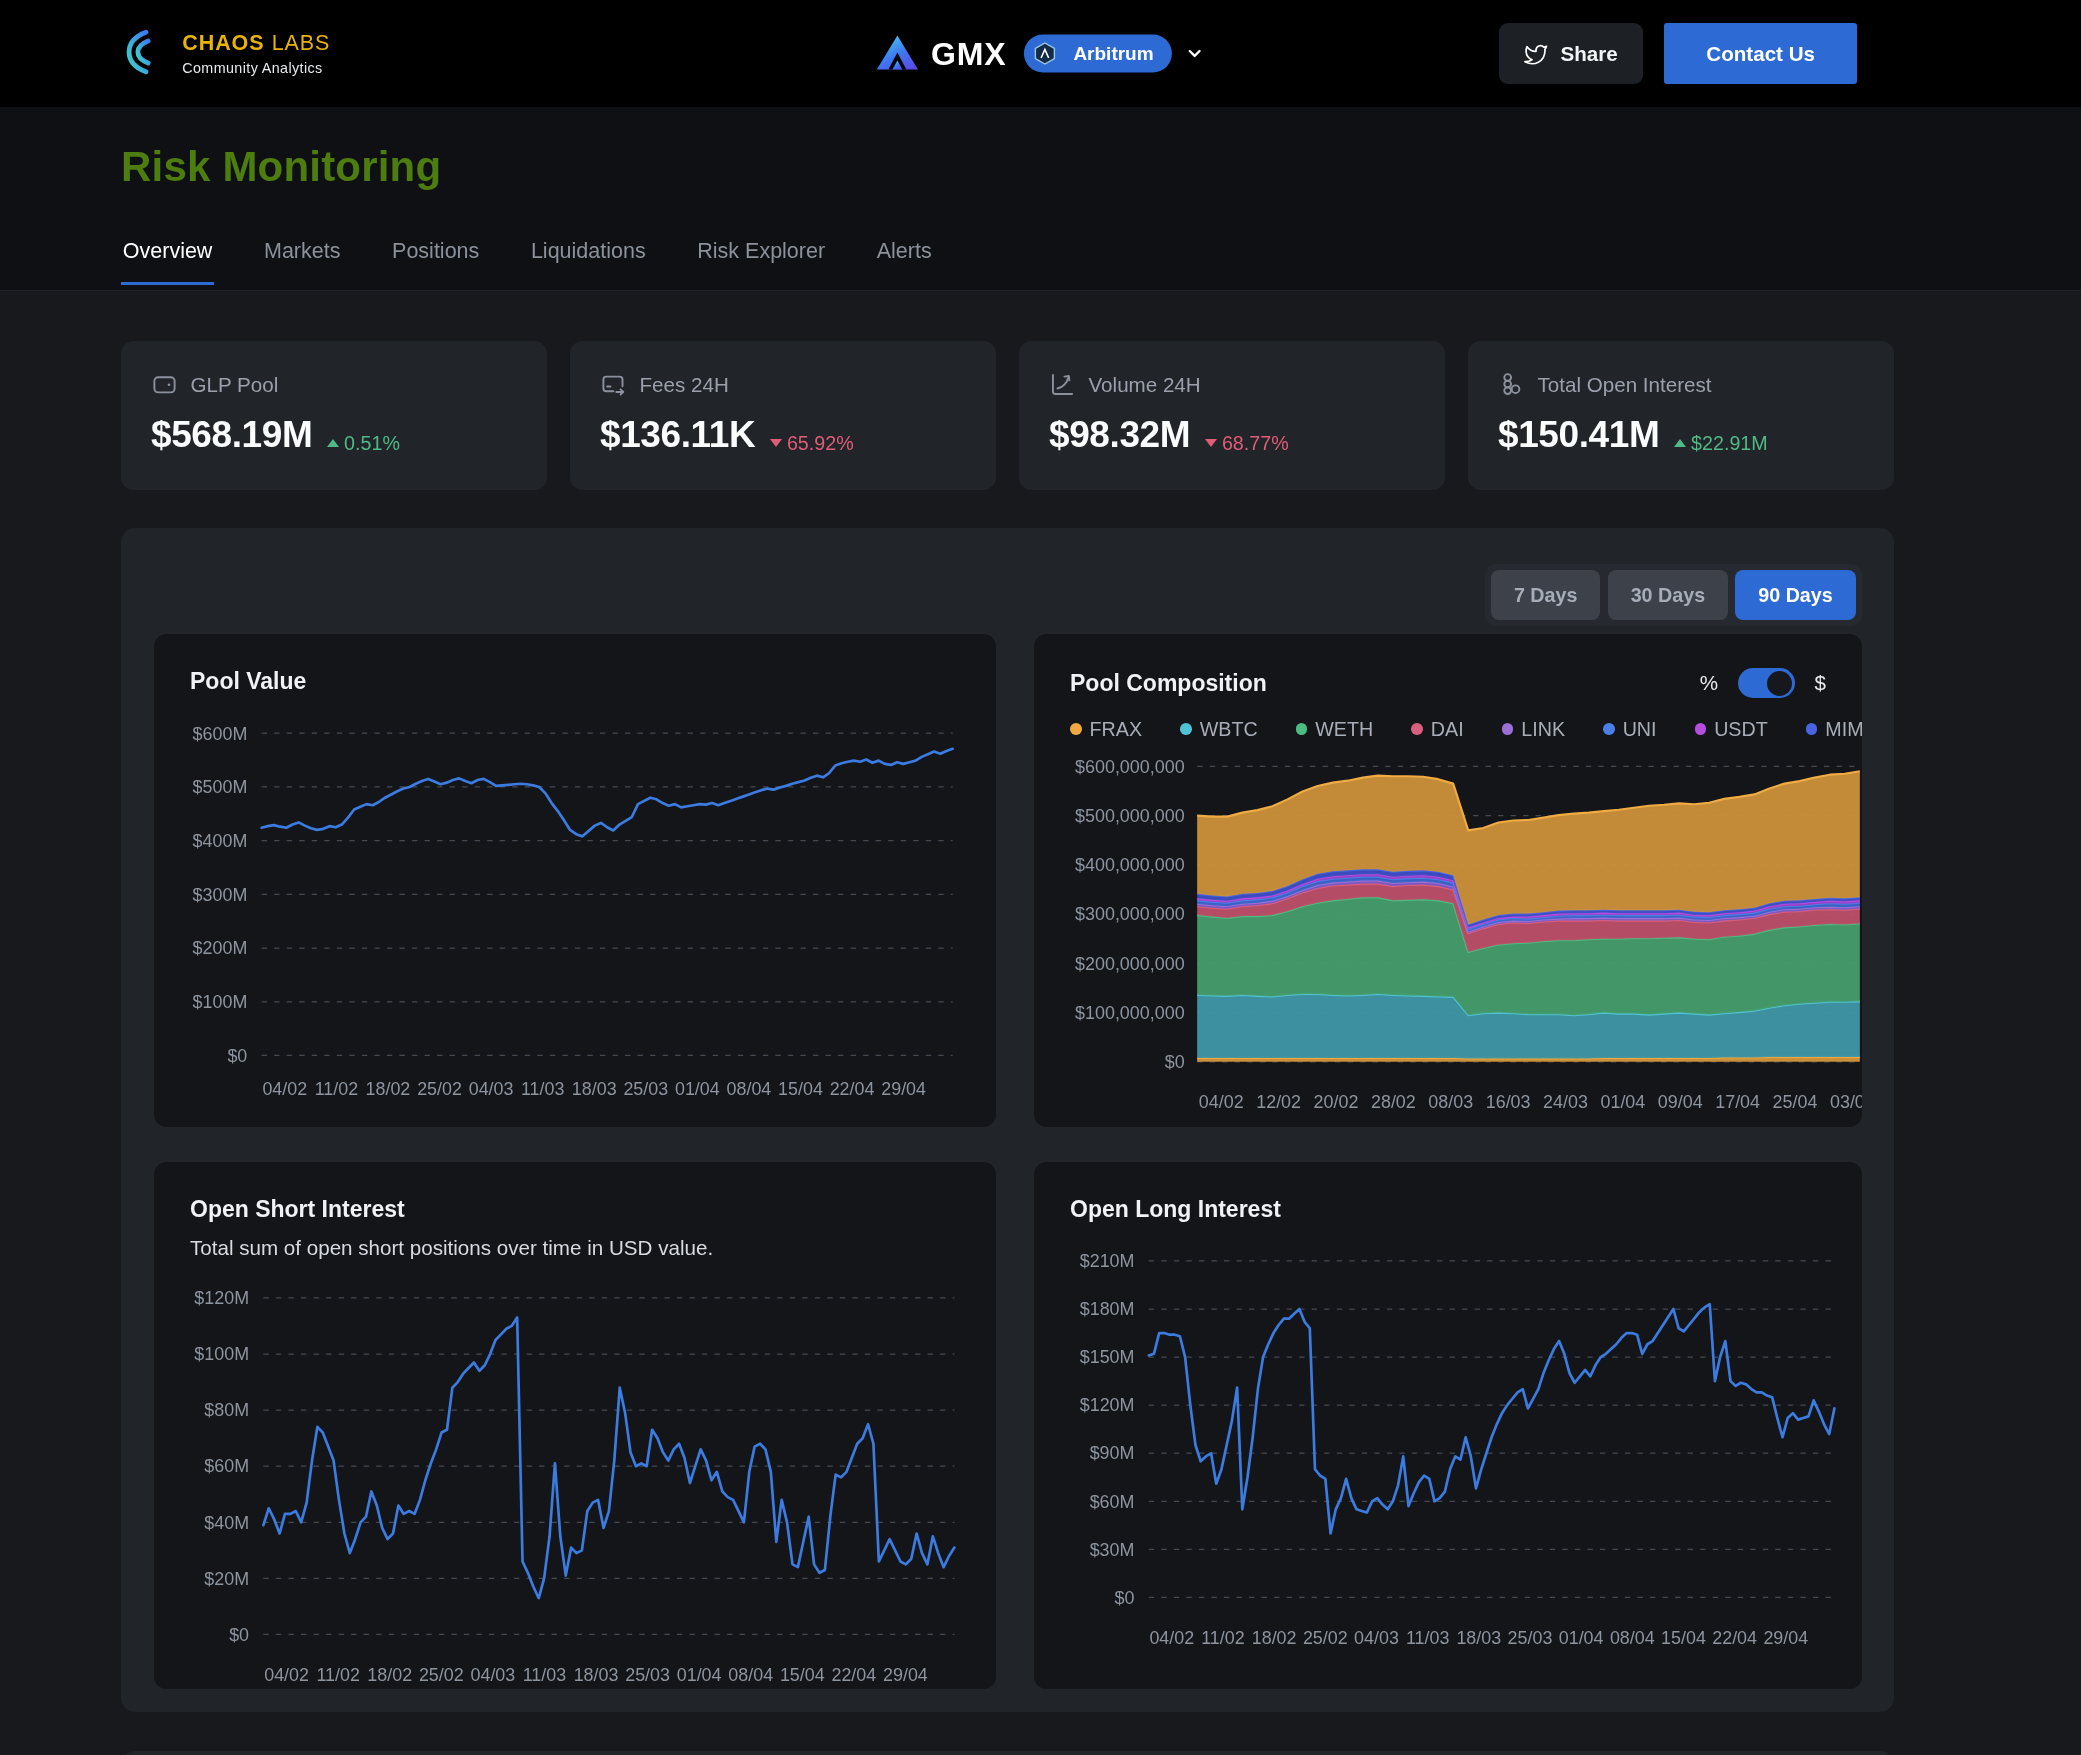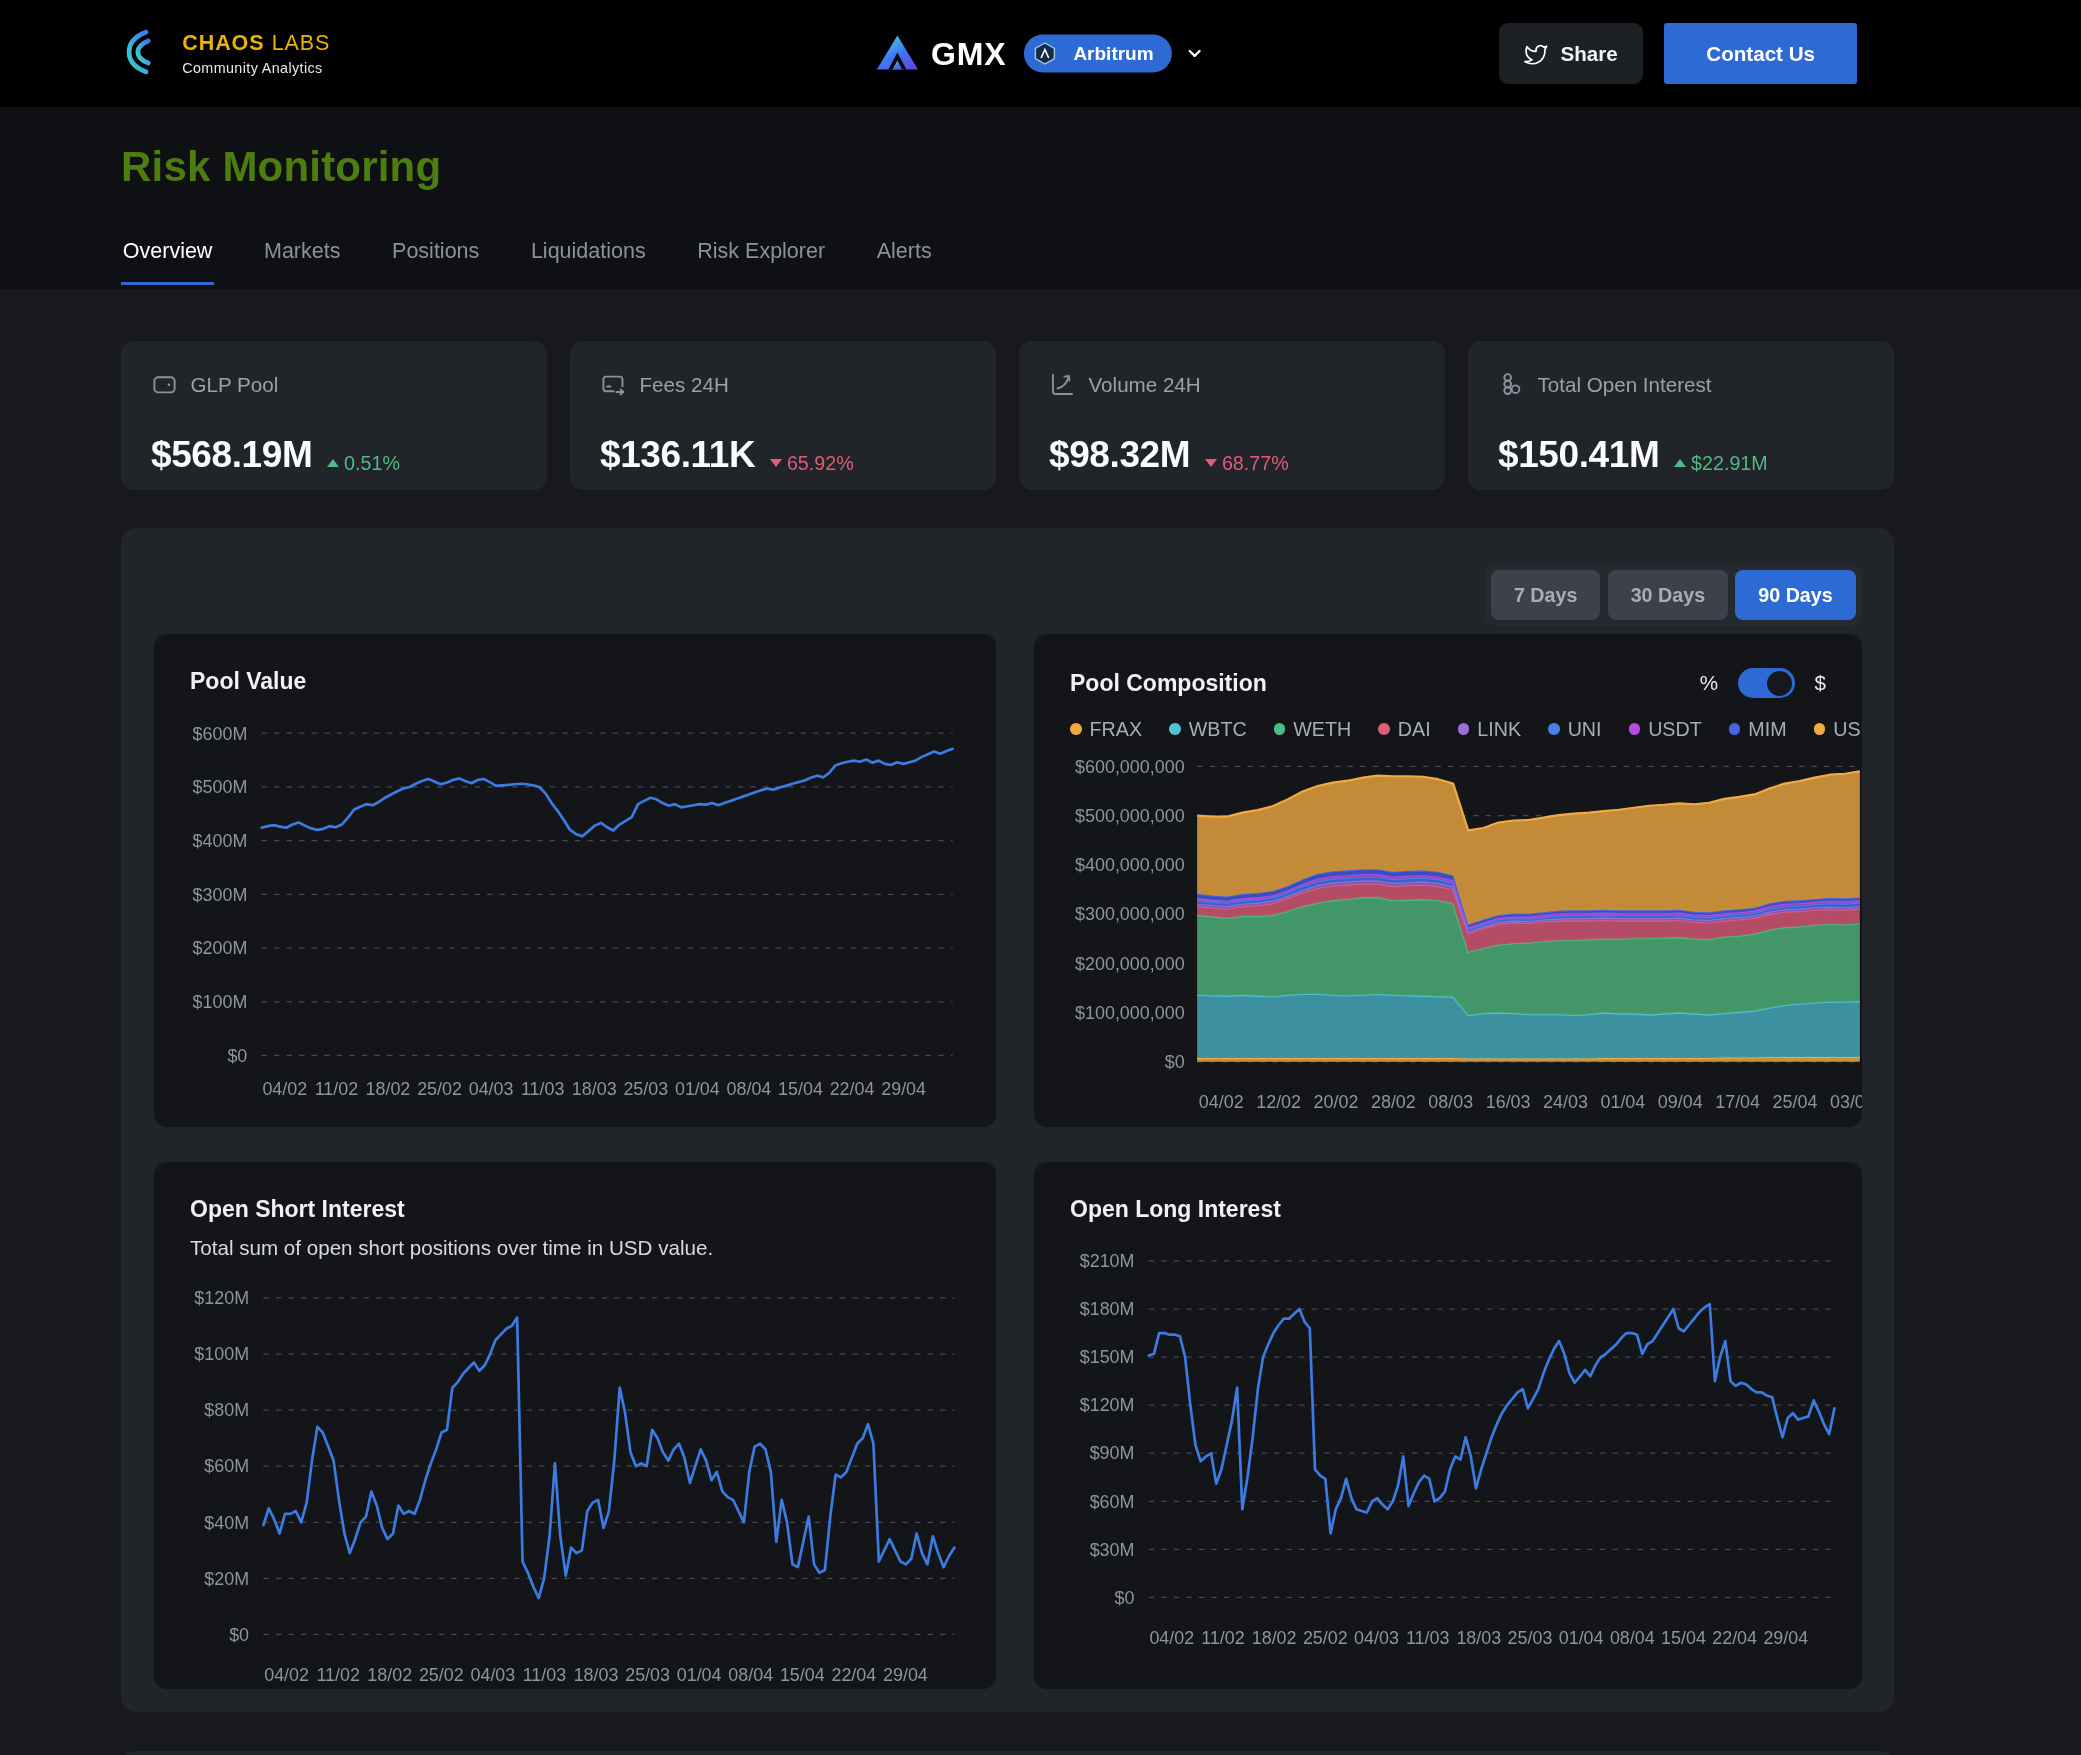--- a/index.html
+++ b/index.html
@@ -33,21 +33,21 @@
   .tab { font-size:21.5px; color:#8b929c; padding:0 1.8px 18px 1.8px; cursor:pointer; border-bottom:3.6px solid transparent; }
   .tab.active { color:#fff; border-bottom-color:#2e6ad3; }
 
   
   .main { padding:50px 187px 0 121px; }
   .stats { display:flex; gap:23px; width:1773px; }
   .stat-card { flex:1; background:#212429; border-radius:12.5px; height:149px; padding:30px 30px; }
   .stat-top { display:flex; align-items:center; gap:12.5px; }
   .stat-label { color:#9aa1ac; font-size:20.6px; }
   .stat-row { display:flex; align-items:baseline; gap:14.3px; margin-top:16px; }
-  .stat-value { color:#fbfcfd; font-size:37px; font-weight:700; letter-spacing:-0.4px;margin-top:20px; }
+  .stat-value { color:#fbfcfd; font-size:37px; font-weight:700; letter-spacing:-0.4px; }
   .delta { font-size:19.7px; font-weight:400; display:flex; align-items:center; gap:5.4px; }
   .delta.up { color:#4fba85; } .delta.down { color:#e05c77; }
   .tri { display:inline-block; width:0; height:0; border-left:6.3px solid transparent; border-right:6.3px solid transparent; }
   .tri.up { border-bottom:8px solid #4fba85; } .tri.down { border-top:8px solid #e05c77; }
 
   .panel { width:1773px; background:#212429; border-radius:14.3px; margin-top:38px;
     position:relative; padding:106px 32px 23px 33px; }
   .timerange { position:absolute; top:36px; right:32px; background:#26292f; border-radius:10.7px;
     padding:6.3px; display:flex; gap:7.2px; }
   .tr-btn { border:none; border-radius:8px; background:#3d424a; color:#a6adb8;
@@ -57,21 +57,21 @@
   .grid { display:grid; grid-template-columns:842px 828px; grid-template-rows:493px 527px;
     column-gap:38px; row-gap:35px; }
   .chart-card { background:#131519; border-radius:12.5px; padding:34px 36px; overflow:hidden; }
   .chart-title { color:#f0f2f5; font-size:23px; font-weight:700; }
   .chart-sub { color:#d7dbe1; font-size:20.6px; margin-top:12.5px; }
   .comp-head { display:flex; align-items:center; justify-content:space-between; }
   .toggle-wrap { display:flex; align-items:center; gap:19.7px; }
   .toggle-label { color:#e8eaee; font-size:20.6px; }
   .toggle { width:57px; height:30px; border-radius:15px; background:#2e6ad3; position:relative; cursor:pointer; }
   .toggle .knob { position:absolute; right:2.7px; top:2.7px; width:25px; height:25px; border-radius:50%; background:#16181d; }
-  .legend { display:flex; align-items:flex-end; gap:27px; margin-top:19.7px; flex-wrap:nowrap; }
+  .legend { display:flex; align-items:flex-end; gap:38px; margin-top:19.7px; flex-wrap:nowrap; }
   .legend-item { display:flex; align-items:center; gap:8px; cursor:pointer; }
   .legend-dot { width:11.6px; height:11.6px; border-radius:50%; }
   .legend-name { color:#a7aeb8; font-size:19.7px; }
   svg text { font-family:"Liberation Sans", sans-serif; }
 
   .bottom-card { width:1773px; height:54px; background:#212429; border-radius:14.3px 14.3px 0 0; margin-top:39px; }
 </style>
 </head>
 <body>
 

